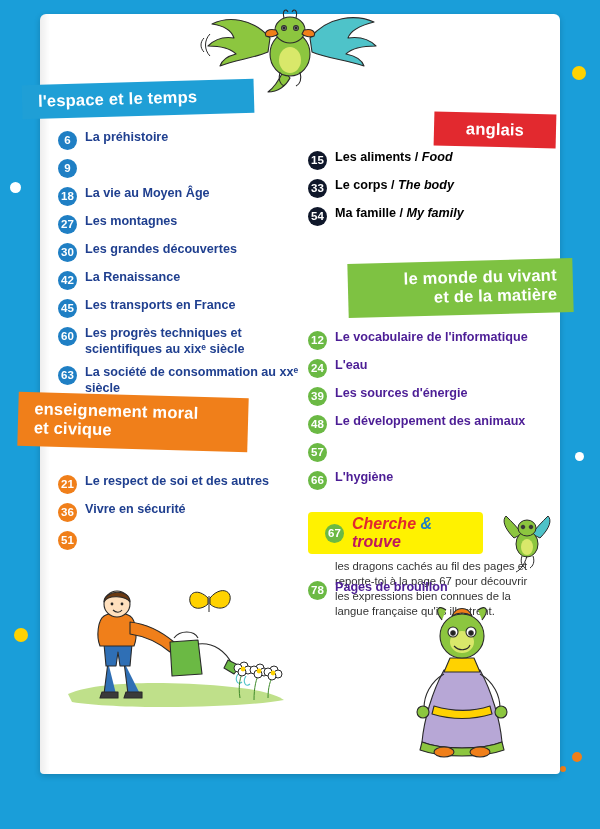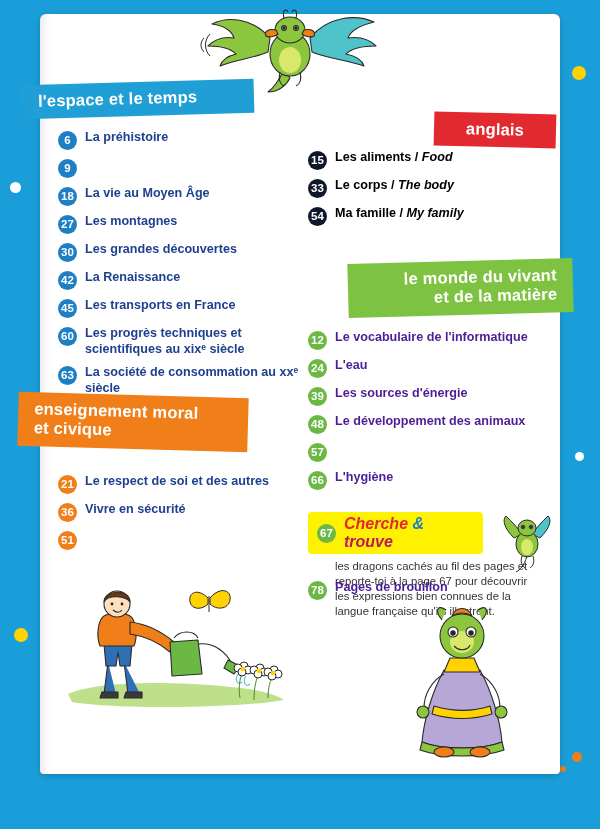--- a/index.html
+++ b/index.html
@@ -130,21 +130,21 @@
   
   #cherche-block {
     position: absolute;
     left: 308px; top: 512px; width: 232px;
   }
   .cherche-head {
     display: flex;
     align-items: center;
     background: #fff200;
     border-radius: 4px;
-    padding: 3px 8px 3px 9px;
+    padding: 3px 8px 3px 17px;
     width: 175px;
     box-sizing: border-box;
   }
   .cherche-head .num { margin-top: 0; }
   .cherche-title {
     font-size: 16px;
     font-weight: bold;
     font-style: italic;
     color: #e2292f;
   }

